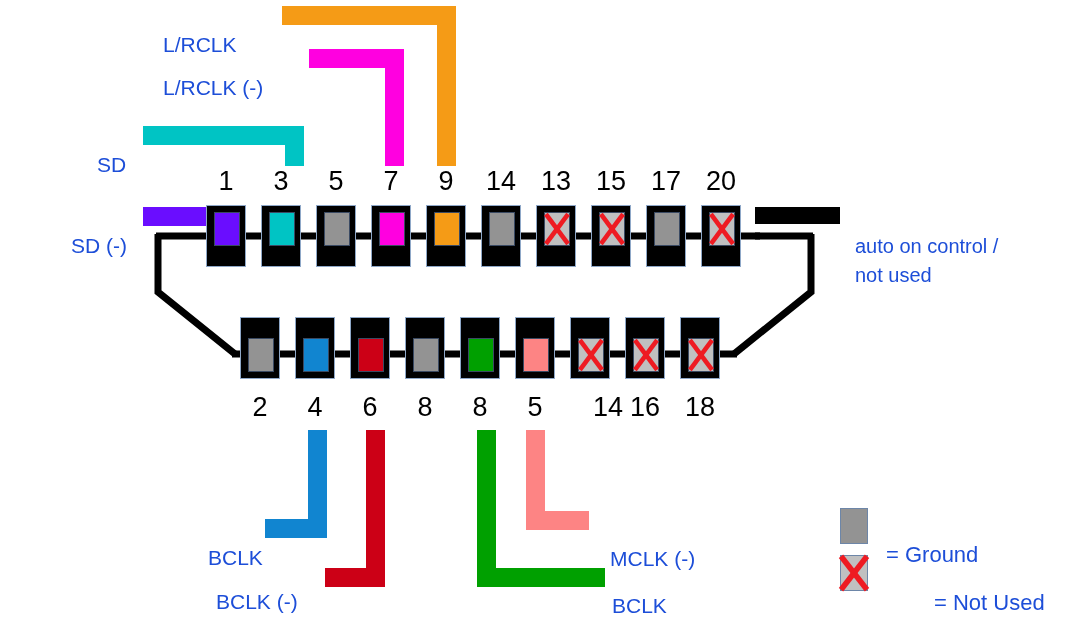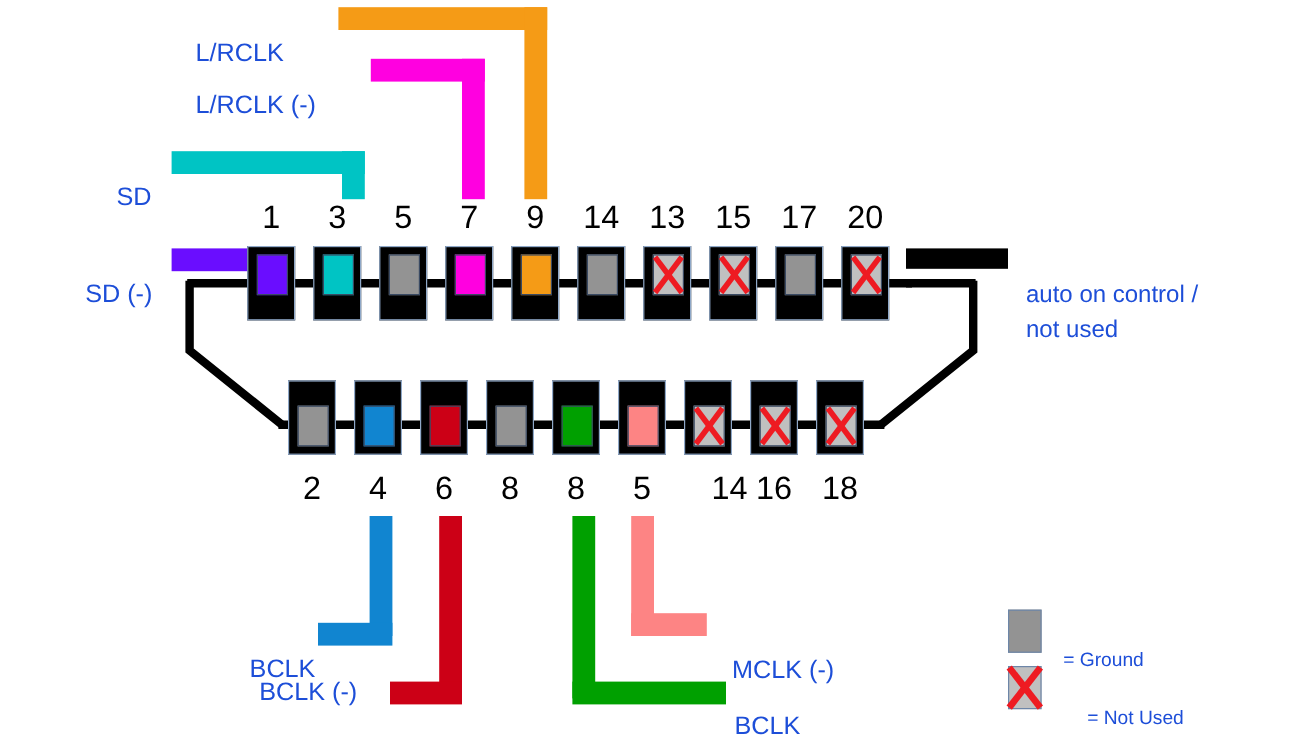--- a/index.html
+++ b/index.html
@@ -24,21 +24,21 @@
   .lbl {
     font-family: "Liberation Sans", sans-serif;
     font-weight: normal;
     color: #1d4ed8;
     white-space: nowrap;
     line-height: 1.05;
     margin-top: 29px;
   }
   .lbl-sig { font-size: 21px; }
   .lbl-note { font-size: 20px; line-height: 1.45; }
-  .lbl-legend { font-size: 16px; }
+  .lbl-legend { font-size: 22px; }
 
   
   .pinnum {
     font-family: "Liberation Sans", sans-serif;
     font-weight: normal;
     font-size: 27px;
     color: #000000;
     text-align: center;
     line-height: 1;
   }
@@ -243,30 +243,30 @@
 
   <div class="lbl lbl-sig abs" style="left:71px; top:206px;text-align:center;">SD (-)</div>
 
   <div class="lbl lbl-note abs" style="left:855px; top:203px;">
     <div>auto on control /</div>
     <div>not used</div>
   </div>
 
   <div class="lbl lbl-sig abs" style="left:208px; top:518px;">BCLK</div>
 
-  <div class="lbl lbl-sig abs" style="left:216px; top:537px;">BCLK (-)</div>
+  <div class="lbl lbl-sig abs" style="left:216px; top:562px;">BCLK (-)</div>
 
   <div class="lbl lbl-sig abs" style="left:610px; top:519px;">MCLK (-)</div>
 
   <div class="lbl lbl-sig abs" style="left:612px; top:566px;">BCLK</div>
 
   <div class="lg-sq" style="left:840px; top:508px; background:#939393;"></div>
   <div class="lbl lbl-legend abs" style="left:886px; top:514px;">= Ground</div>
 
   <div class="lg-sq" style="left:840px; top:555px; background:#c0c0c0;">
     <svg class="xmark" viewBox="0 0 28 36">
       <line x1="0" y1="0" x2="28" y2="36" stroke="#ee1b22" stroke-width="6"></line>
       <line x1="28" y1="0" x2="0" y2="36" stroke="#ee1b22" stroke-width="6"></line>
     </svg>
   </div>
-  <div class="lbl lbl-legend abs" style="left:906px; top:562px;">= Not Used</div>
+  <div class="lbl lbl-legend abs" style="left:934px; top:562px;">= Not Used</div>
 
 </div>
 
 </body></html>

